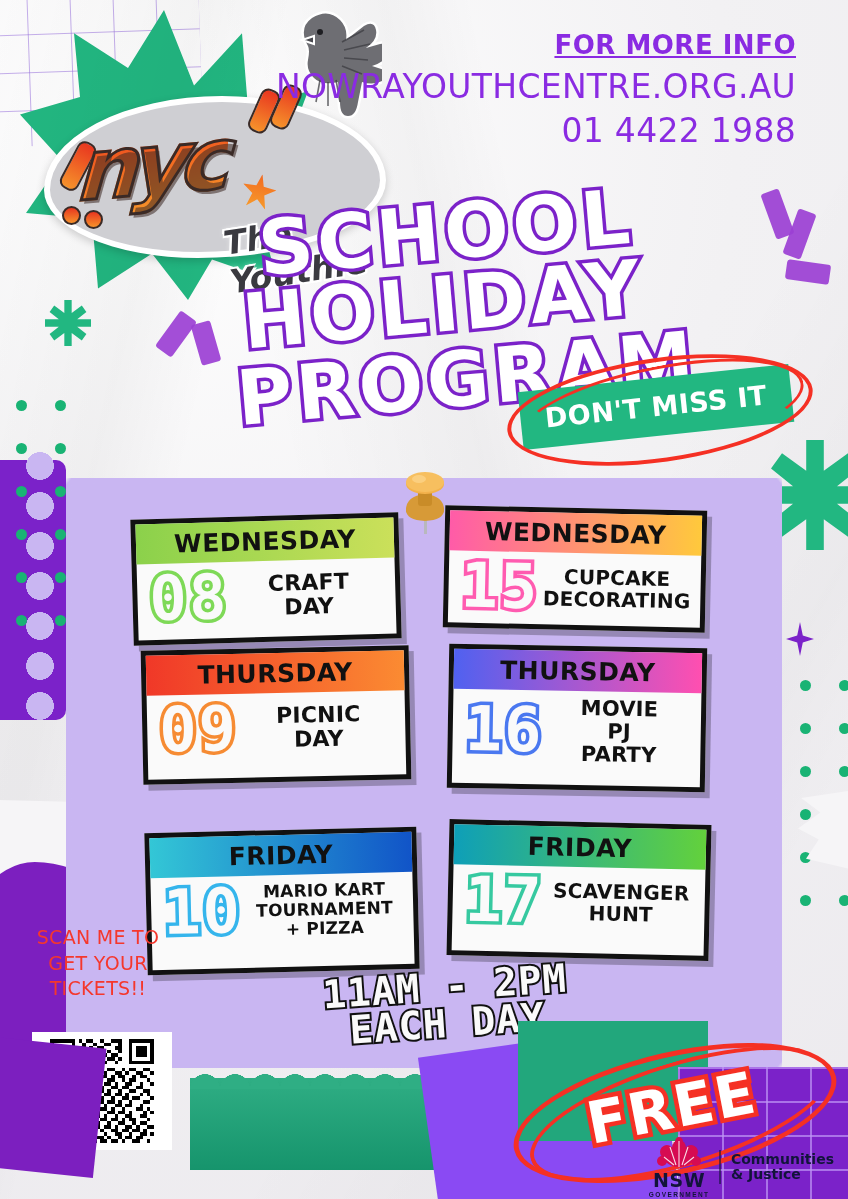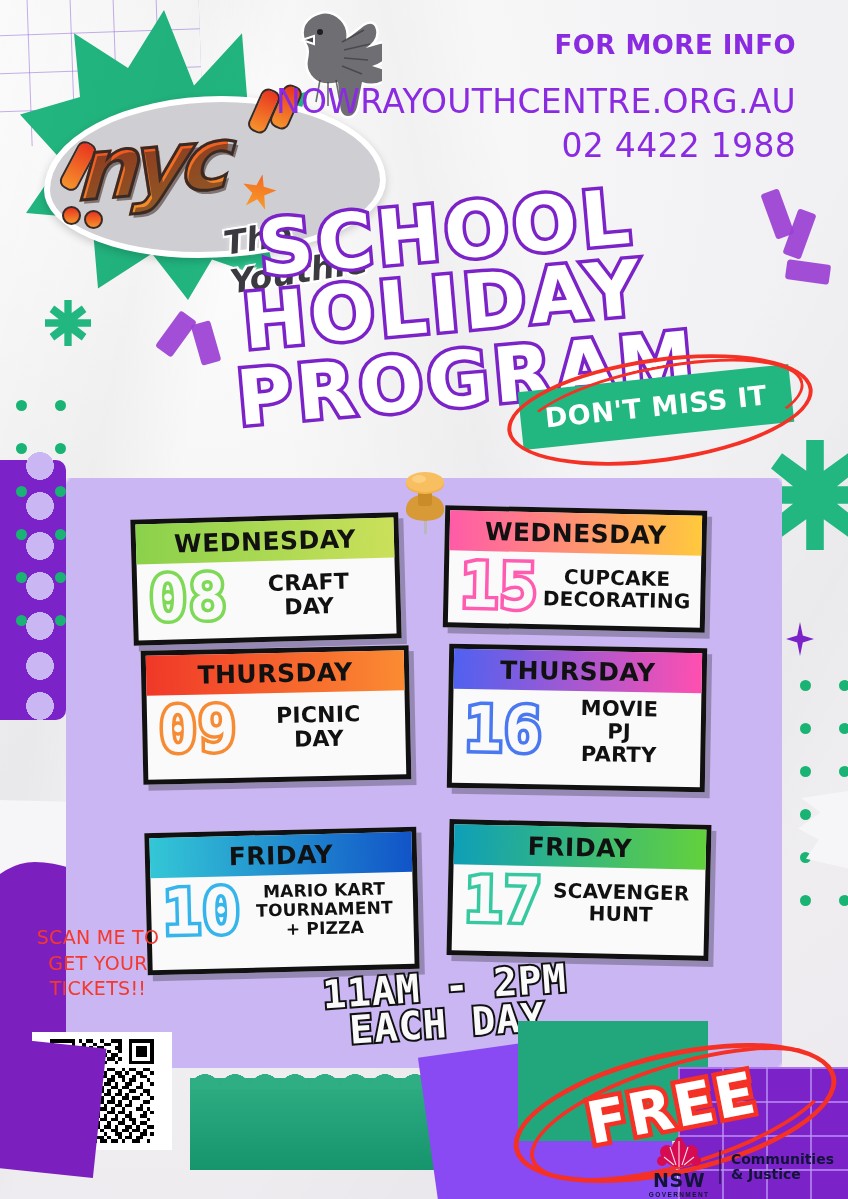--- a/index.html
+++ b/index.html
@@ -82,21 +82,21 @@
     font-size:33px;color:#3a3a40;transform:rotate(-9deg);
     text-shadow:2px 2px 0 #fff, -2px -2px 0 #fff, 2px -2px 0 #fff, -2px 2px 0 #fff,
                 0 0 6px rgba(255,255,255,.9);
   }
   
   .bird{position:absolute;left:262px;top:6px;width:120px;height:125px;}
   
   .contact{position:absolute;right:52px;top:30px;text-align:right;}
   .contact .hdr{
     font-family:"DejaVu Sans",sans-serif;font-weight:bold;font-size:26px;
-    color:#8A2BE2;letter-spacing:.5px;margin-bottom:20px;
+    color:#8A2BE2;letter-spacing:.5px;margin-bottom:5px;text-decoration:underline;
   }
   .contact .line{
     font-family:"DejaVu Sans",sans-serif;font-size:33px;color:#8A2BE2;
     letter-spacing:.3px;line-height:1.32;
   }
   
   .title{position:absolute;left:250px;top:188px;width:560px;height:260px;}
   .title-row{
     font-family:"DejaVu Sans",sans-serif;font-weight:bold;
     color:#fff;-webkit-text-stroke:7px #7B22C9;
@@ -397,21 +397,21 @@
       <path d="M80 36 l22 -12 M82 44 l26 -6 M82 52 l24 2 M80 60 l20 8"></path>
       <path d="M58 74 l-4 22 M66 76 l0 24 M74 74 l4 22"></path>
     </g>
     <circle cx="58" cy="26" r="3" fill="#1e1e22"></circle>
     <path d="M52 30 l-12 4 l12 4z" fill="#4a4a50" stroke="#ffffff" stroke-width="2"></path>
   </svg>
 
   <div class="contact">
     <div class="hdr">FOR MORE INFO</div>
     <div class="line">NOWRAYOUTHCENTRE.ORG.AU</div>
-    <div class="line">02 4422 1988</div>
+    <div class="line">01 4422 1988</div>
   </div>
 
   <div class="title">
     <div class="title-row tr1">SCHOOL</div>
     <div class="title-row tr2">HOLIDAY</div>
     <div class="title-row tr3">PROGRAM</div>
   </div>
 
   <div class="dmi">
     <span>DON'T MISS IT</span>

